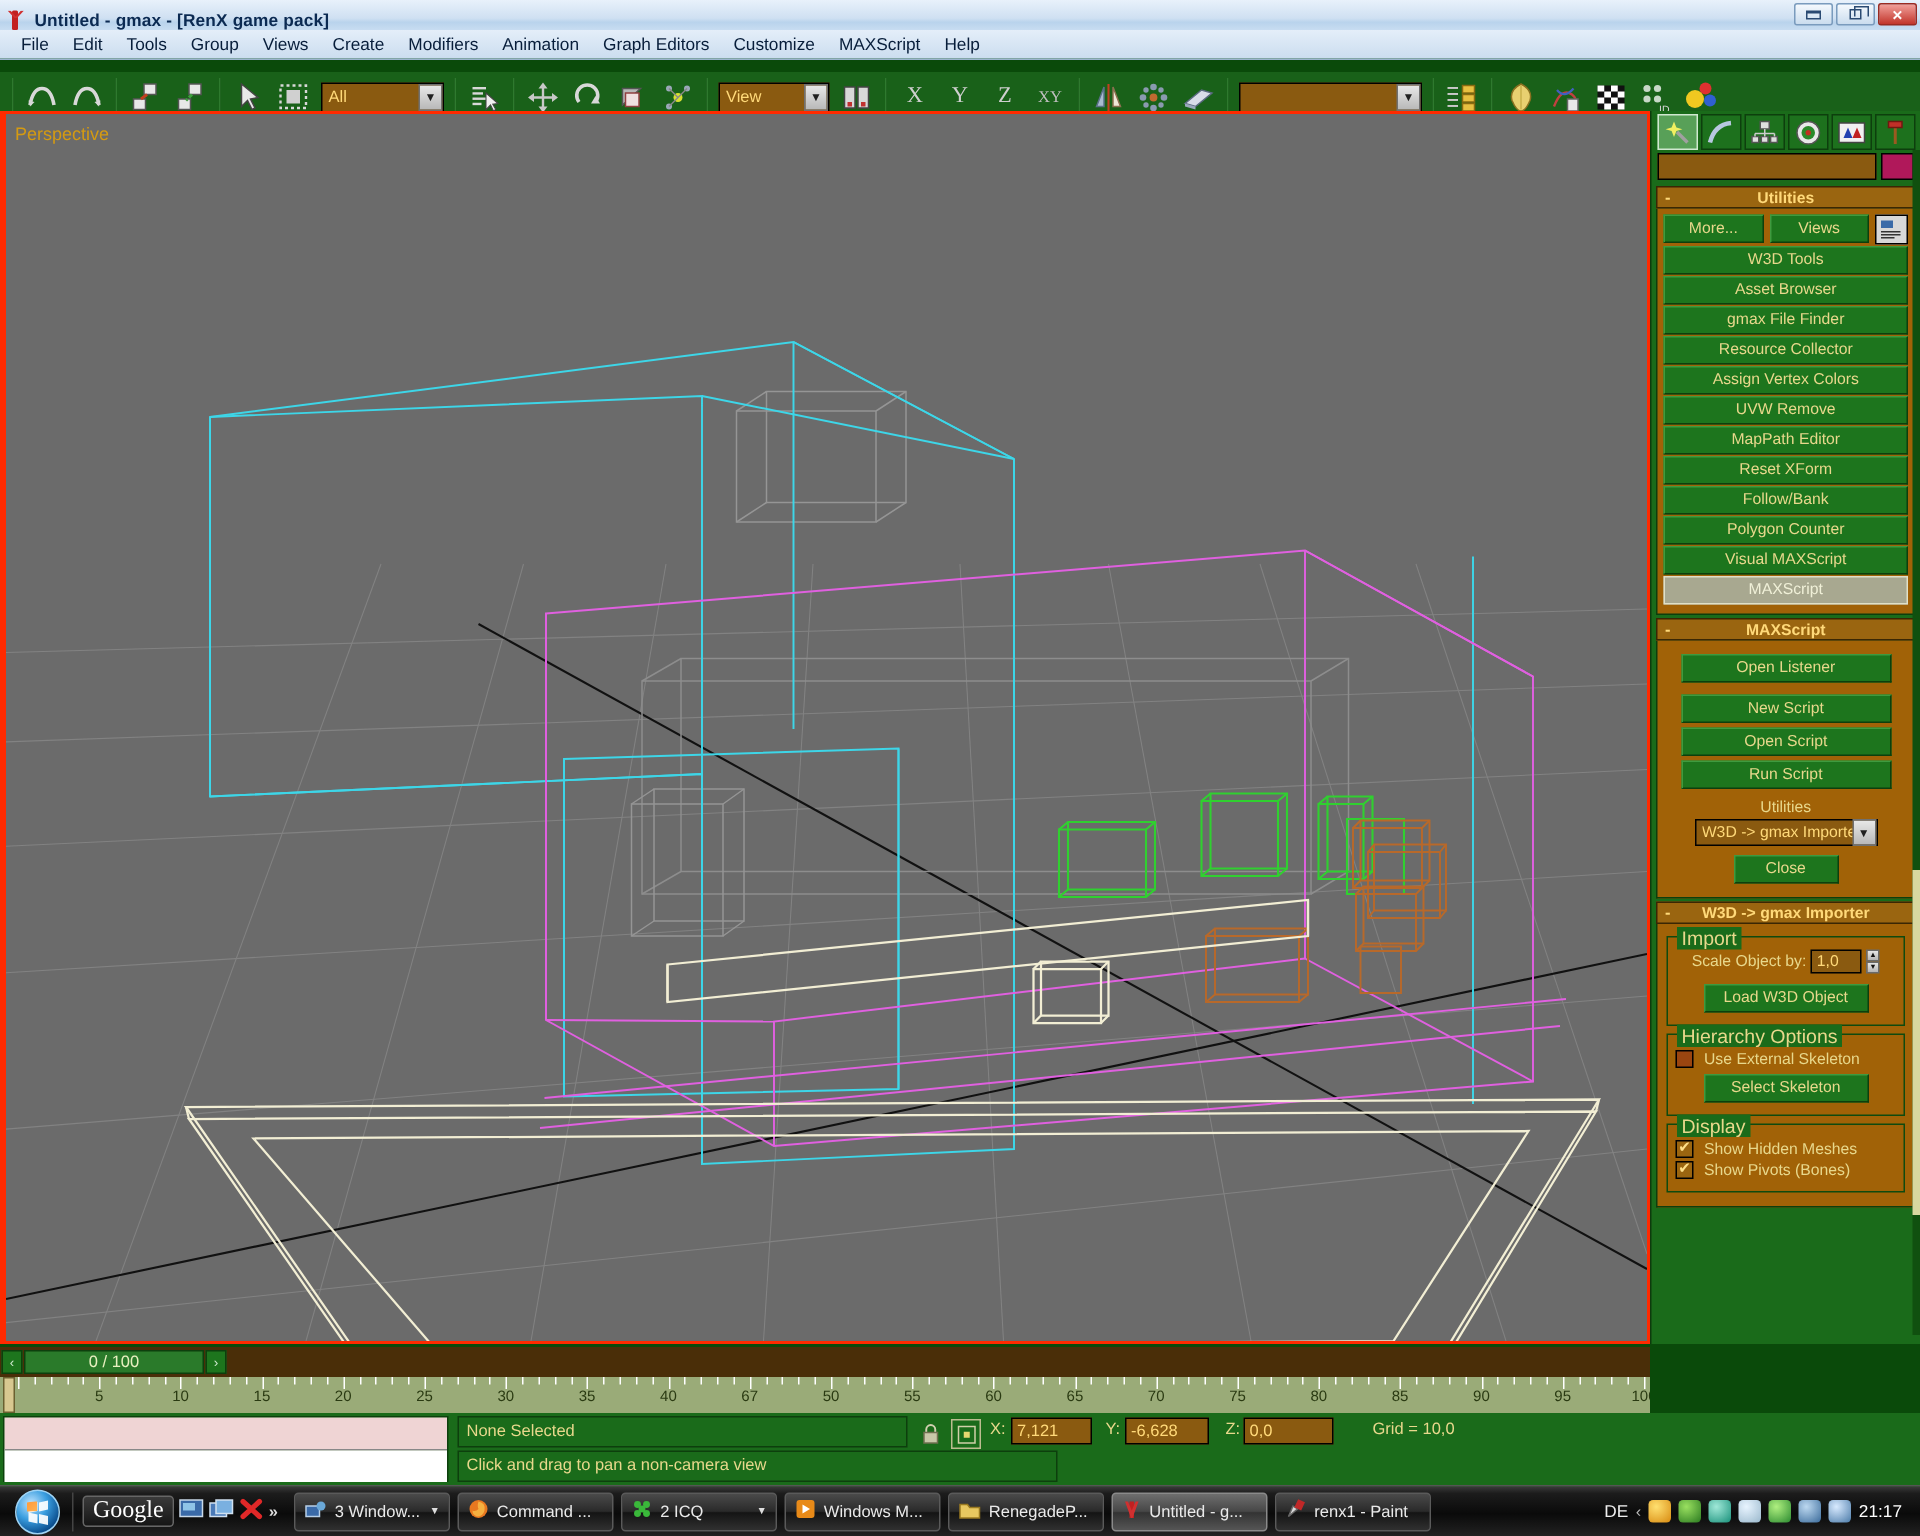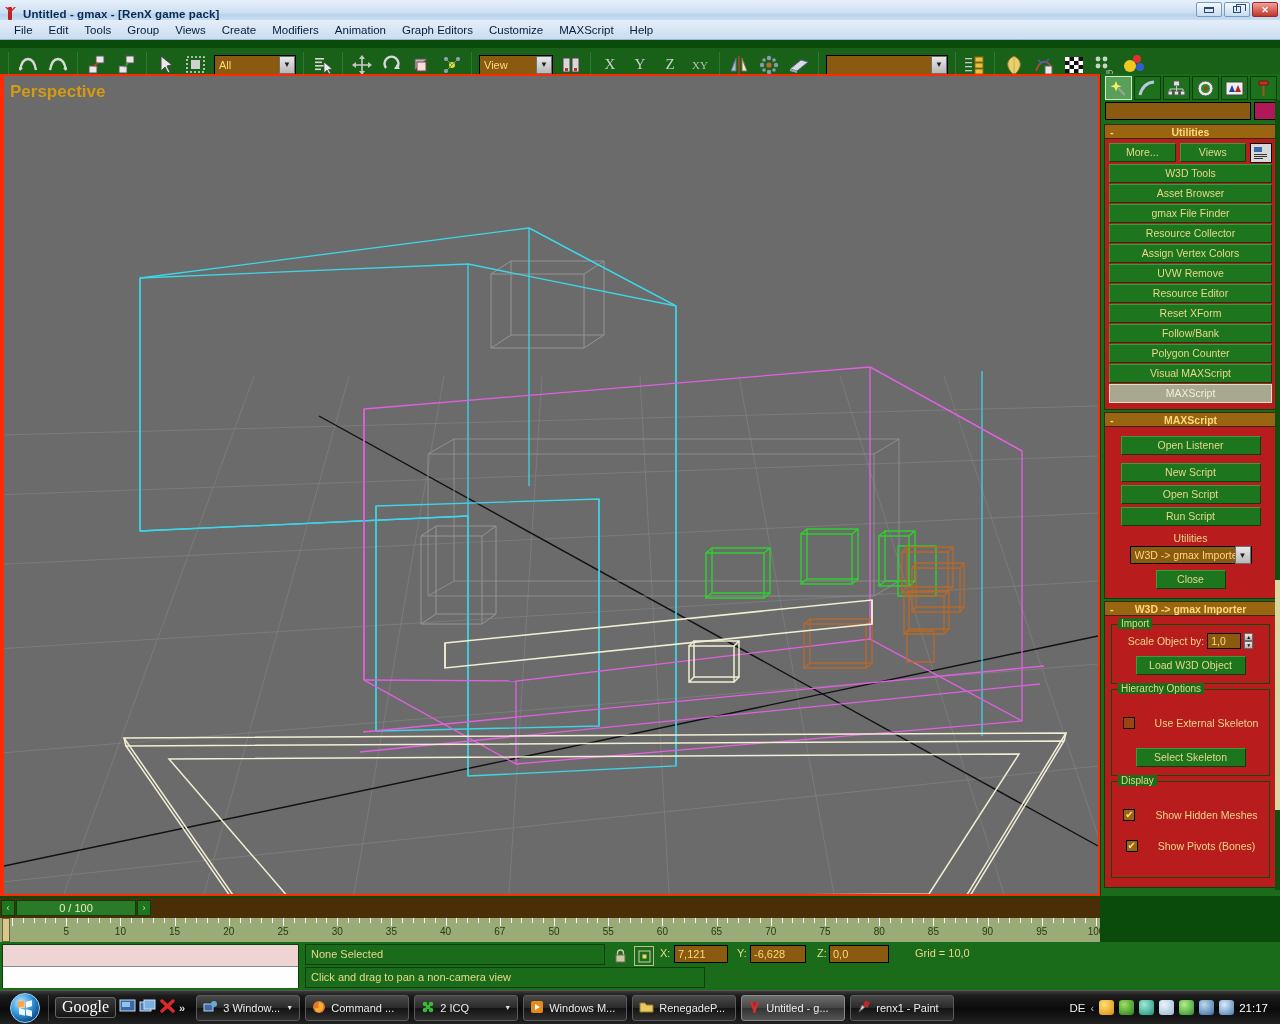--- a/index.html
+++ b/index.html
@@ -81,21 +81,21 @@
     border: 1px solid #707070; display: flex; align-items: center; justify-content: center;
     font-size: 8px; color: #202020;
   }
 
   
   .viewport-wrap {
     position: absolute; left: 0; top: 74px; width: 1100px; height: 822px;
     background: #ff2a00; padding: 2px 2px 2px 4px;
   }
   .viewport { position: relative; width: 100%; height: 100%; background: #6b6b6b; overflow: hidden; }
-  .vp-label { position: absolute; left: 6px; top: 6px; font-size: 17px; color: #d49a12; font-weight: bold; }
+  .vp-label { position: absolute; left: 6px; top: 6px; font-size: 12px; color: #d49a12; font-weight: normal; }
   .vp-svg { position: absolute; left: 0; top: 0; }
 
   
   .cmdpanel {
     position: absolute; left: 1100px; top: 74px; width: 180px; height: 822px;
     background: #1a6b1a; border-left: 1px solid #0c3c0c;
   }
   .cp-tabs { display: flex; height: 26px; align-items: center; padding: 2px 2px 0 4px; gap: 2px; }
   .cp-tab {
     width: 27px; height: 24px; background: #1d711d; border: 1px solid #0d3f0d;
@@ -106,21 +106,21 @@
   .cp-namefield { flex: 1; height: 18px; background: #8a5a10; border: 1px solid #000; }
   .cp-colorswatch { width: 22px; height: 18px; background: #b0185a; border: 1px solid #000; }
   .rollup { margin: 2px 3px 0 3px; }
   .rollup-hdr {
     height: 15px; background: #9a6510; border: 1px solid #3a2704;
     display: flex; align-items: center; justify-content: center; position: relative;
     color: #ffd979; font-size: 10.5px; font-weight: bold;
   }
   .rollup-hdr .minus { position: absolute; left: 5px; top: 1px; font-size: 11px; color: #ffd979; }
   .rollup-body {
-    background: #b91c1c; border: 1px solid #0d3f0d; border-top: none;
+    background: #a16207; border: 1px solid #0d3f0d; border-top: none;
     padding: 3px 4px 5px 4px;
   }
   .gbtn {
     display: block; width: 100%; height: 19px; margin: 1px 0;
     background: #1d751d; border: 1px solid #0d3f0d;
     border-top-color: #3f9a3f; border-left-color: #3f9a3f;
     color: #e8d88c; font-size: 10.5px; text-align: center; line-height: 17px;
     font-family: "Liberation Sans", sans-serif;
   }
   .gbtn.pressed { background: #a8a890; color: #f0f0d8; border-color: #e0e0c8; }
@@ -129,33 +129,33 @@
   .smallicon-btn {
     width: 22px; height: 20px; background: #d8d8d8; border: 1px solid #000;
     display: flex; align-items: center; justify-content: center; flex: 0 0 auto;
   }
   .grp {
     border: 1px solid #0f4a0f; margin: 5px 2px 4px 2px; padding: 8px 5px 6px 5px;
     position: relative;
   }
   .grp > .grp-label {
     position: absolute; top: -7px; left: 6px; background: #1a6b1a;
-    padding: 0 3px; font-size: 10px; color: #e8d88c;
+    padding: 0 3px; font-size: 13px; color: #e8d88c;
   }
   .lbl { font-size: 10.5px; color: #e8d88c; }
   .spinfield {
     height: 16px; background: #8a5a10; border: 1px solid #000;
     color: #ffd979; font-size: 10.5px; padding: 0 3px; line-height: 14px;
   }
   .spinner { width: 9px; display: flex; flex-direction: column; }
   .spinner div {
     height: 8px; background: linear-gradient(to bottom,#e6e6e6,#b4b4b4);
     border: 1px solid #6a6a6a; font-size: 5px; line-height: 6px; text-align: center; color: #111;
   }
-  .chkrow { display: flex; align-items: center; gap: 20px; margin: 19px 0; justify-content: center; }
+  .chkrow { display: flex; align-items: center; gap: 7px; margin: 2px 0; }
   .chk {
     width: 12px; height: 12px; background: #9a6510; border: 1px solid #000;
     color: #ffe08a; font-size: 10px; line-height: 10px; text-align: center;
   }
   .chk.off { background: #9a4510; }
   .cp-scroll {
     position: absolute; right: 0; top: 26px; width: 5px; height: 790px; background: #10500f;
   }
   .cp-scroll .thumb { position: absolute; top: 480px; width: 5px; height: 230px; background: #d8d8a0; }
 
@@ -695,21 +695,21 @@
                 </g>
               </svg>
           </div>
         </div>
         <button class="gbtn">W3D Tools</button>
         <button class="gbtn">Asset Browser</button>
         <button class="gbtn">gmax File Finder</button>
         <button class="gbtn">Resource Collector</button>
         <button class="gbtn">Assign Vertex Colors</button>
         <button class="gbtn">UVW Remove</button>
-        <button class="gbtn">Resource Editor</button>
+        <button class="gbtn">MapPath Editor</button>
         <button class="gbtn">Reset XForm</button>
         <button class="gbtn">Follow/Bank</button>
         <button class="gbtn">Polygon Counter</button>
         <button class="gbtn">Visual MAXScript</button>
         <button class="gbtn pressed">MAXScript</button>
       </div>
     </div>
 
     <div class="rollup">
       <div class="rollup-hdr">

